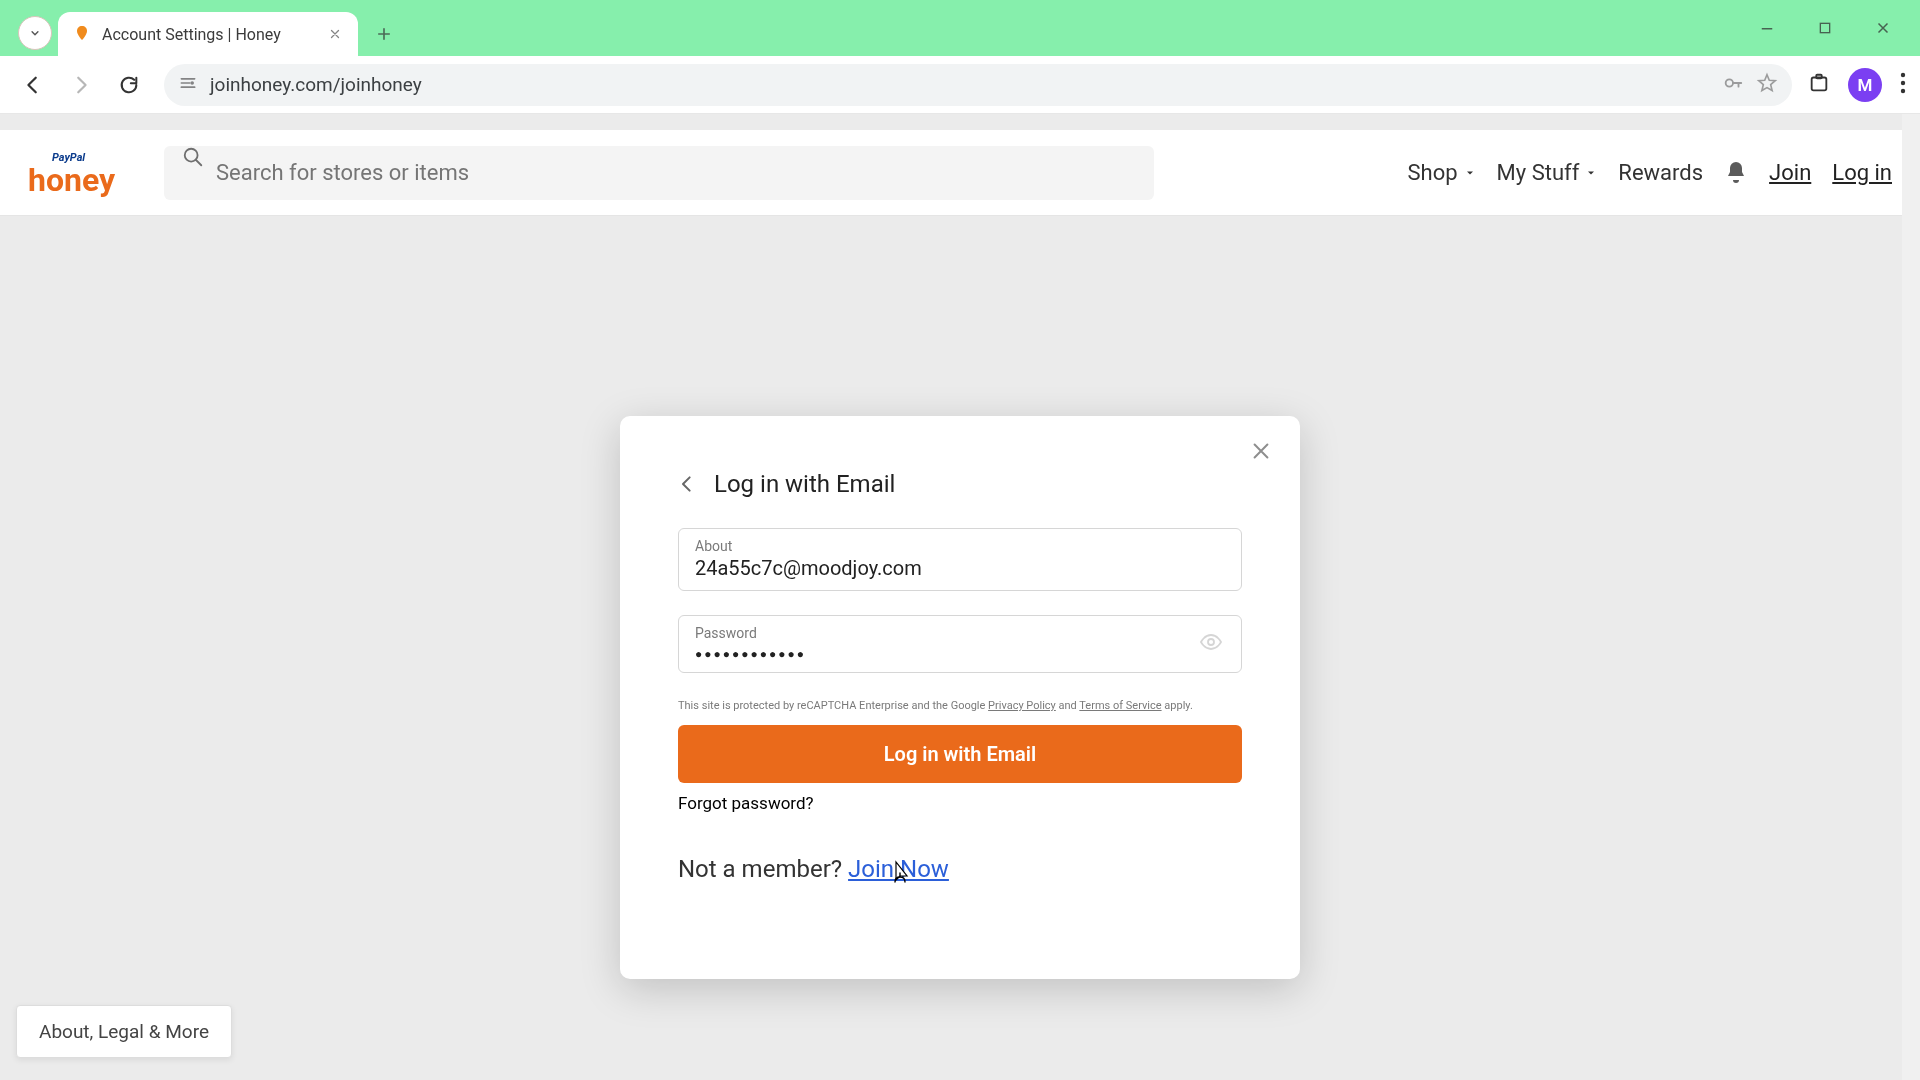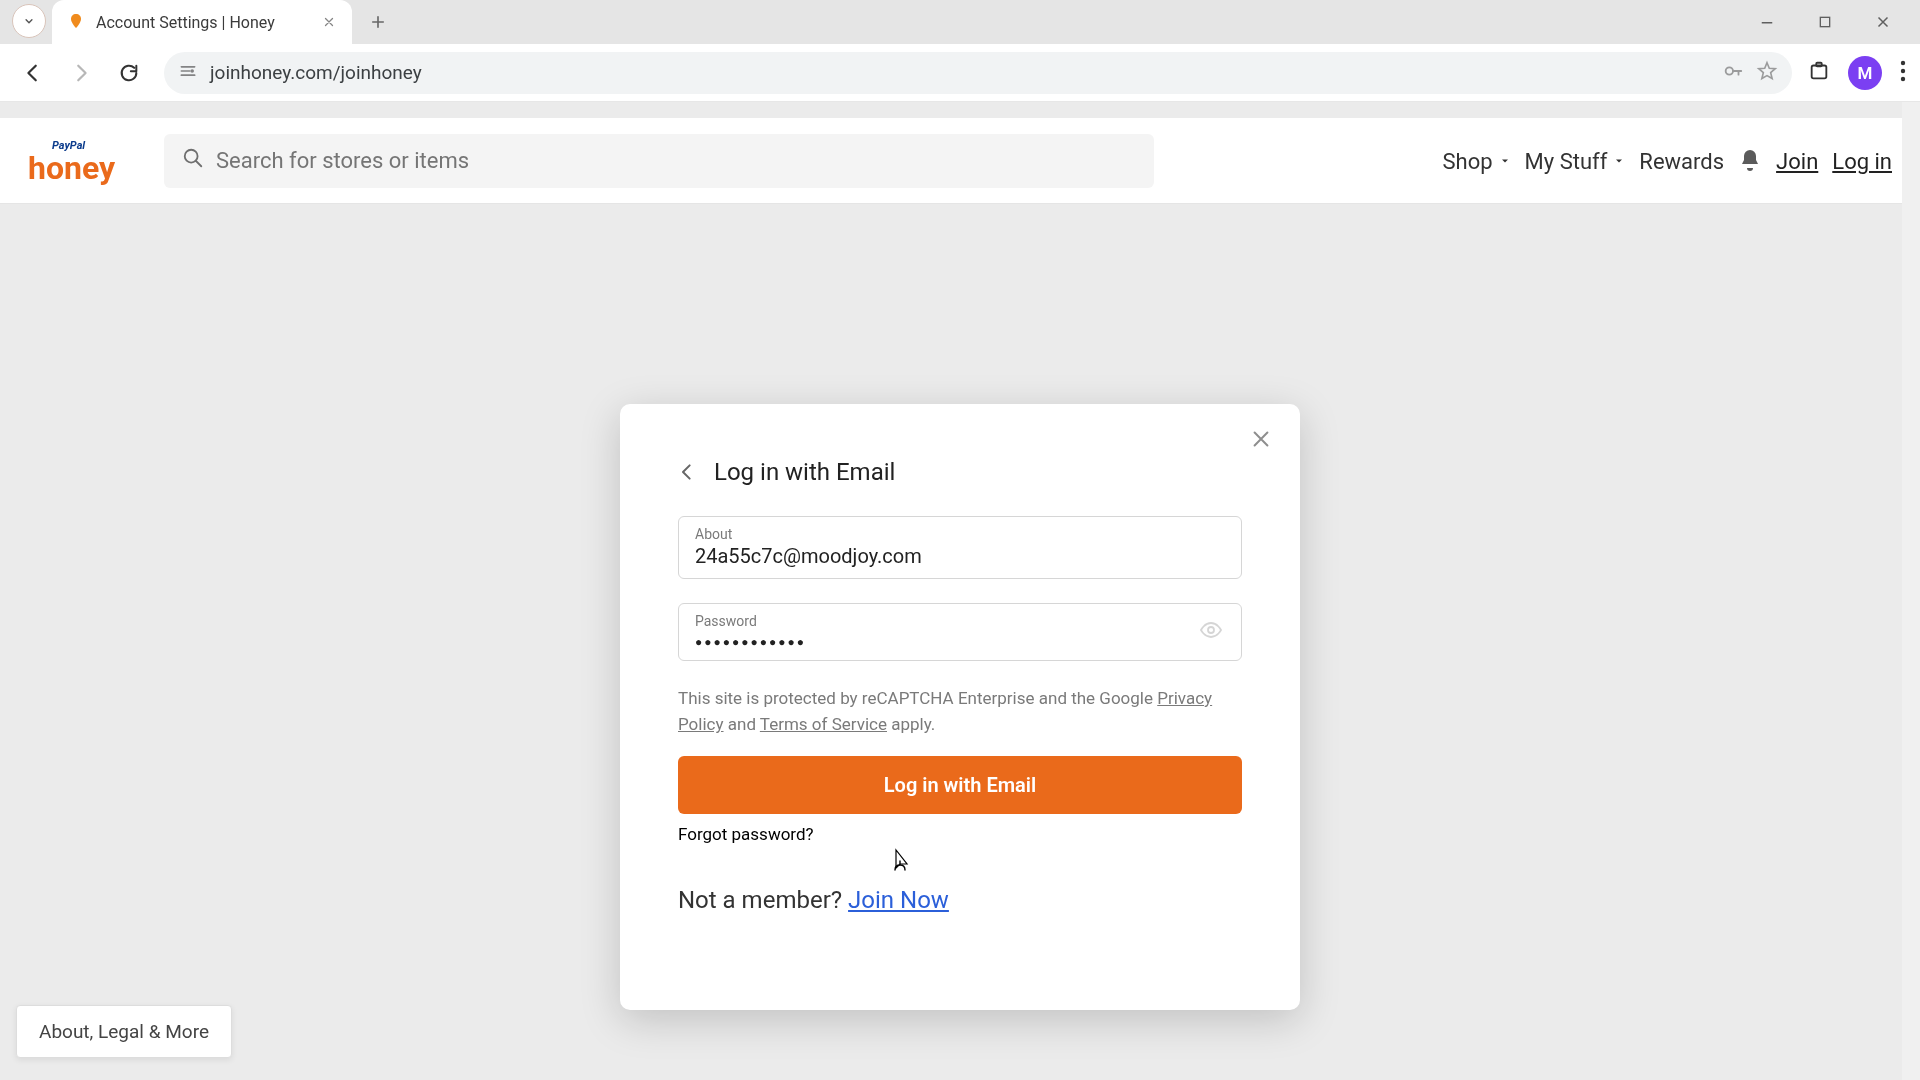--- a/index.html
+++ b/index.html
@@ -1,20 +1,20 @@
 <!DOCTYPE html>
 <html><head>
 <meta charset="utf-8">
 <style>
 *{margin:0;padding:0;box-sizing:border-box;font-family:-apple-system,BlinkMacSystemFont,"Segoe UI",Roboto,Arial,sans-serif}
 html,body{width:1920px;height:1080px;overflow:hidden}
 
 
 .chrome{display:flex;flex-direction:column;height:100%;background:#fff}
-.tab-row{height:44px;background:#e5e5e5;display:flex;align-items:flex-end;padding:0 10px;position:relative}
+.tab-row{height:56px;background:#86efac;display:flex;align-items:flex-end;padding:0 16px;position:relative}
 .tab-menu-btn{width:34px;height:34px;border-radius:17px;background:#fff;border:1px solid #d9c4ba;display:flex;align-items:center;justify-content:center;margin:0 6px 6px 2px;cursor:pointer}
 .tab{display:flex;align-items:center;background:#fff;height:44px;border-radius:12px 12px 0 0;padding:0 14px;min-width:300px;gap:10px;position:relative}
 .tab .fav{width:20px;height:20px;border-radius:3px;display:inline-block}
 .tab .fav svg{display:block}
 .tab .title{font-size:16px;color:#3b3b3b;flex:1;white-space:nowrap;overflow:hidden;text-overflow:ellipsis}
 .tab .close{width:18px;height:18px;display:flex;align-items:center;justify-content:center;cursor:pointer;opacity:.65}
 .new-tab{width:36px;height:36px;display:flex;align-items:center;justify-content:center;margin:0 0 4px 8px;cursor:pointer;opacity:.7}
 
 .win-controls{position:absolute;right:6px;top:0;height:100%;display:flex;align-items:center;gap:32px;padding-right:18px}
 .win-controls span{display:inline-flex;align-items:center;justify-content:center;width:26px;height:26px;opacity:.75;cursor:pointer}
@@ -28,38 +28,38 @@
 .url-text{flex:1;font-size:19px;color:#3c4043}
 .toolbar-right{display:flex;align-items:center;gap:18px}
 .avatar{width:34px;height:34px;border-radius:17px;background:#7b3ff2;color:#fff;display:flex;align-items:center;justify-content:center;font-weight:600;font-size:17px}
 
 
 .page{flex:1;background:#ebebeb;position:relative;overflow:hidden}
 
 
 .site-header{position:absolute;top:16px;left:0;right:0;height:86px;background:#fff;display:flex;align-items:center;padding:0 28px;gap:26px;border-bottom:1px solid #e5e5e5}
 .logo{display:flex;align-items:center;gap:2px}
-.search-box{flex:0 0 990px;height:54px;background:#f4f4f4;border-radius:6px;display:flex;align-items:center;padding:0 18px;gap:12px;color:#6f6f6f;font-size:22px}
+.search-box{flex:0 0 990px;height:54px;background:#f4f4f4;border-radius:6px;display:flex;padding:0 18px;gap:12px;color:#6f6f6f;font-size:22px}
 .search-box input{border:none;background:transparent;outline:none;font-size:22px;color:#333;width:100%}
-.nav-right{margin-left:auto;display:flex;align-items:flex-end;gap:14px;font-size:22px;color:#333}
+.nav-right{margin-left:auto;display:flex;align-items:center;gap:21px;font-size:22px;color:#333}
 .nav-right .dd{display:flex;align-items:center;gap:6px;cursor:pointer;white-space:nowrap}
 .nav-right a{text-decoration:underline;color:#222;cursor:pointer}
 .bell{display:inline-flex;cursor:pointer;opacity:.8}
 
 
 .modal{position:absolute;left:50%;top:302px;transform:translateX(-50%);width:680px;background:#fff;border-radius:10px;box-shadow:0 10px 40px rgba(0,0,0,.18);padding:54px 58px 96px}
 .modal .close-x{position:absolute;top:24px;right:28px;cursor:pointer;opacity:.6}
 .modal-title-row{display:flex;align-items:center;gap:16px;margin-bottom:30px}
 .modal-title-row .back{cursor:pointer;opacity:.75;display:inline-flex}
 .modal-title{font-size:24px;color:#222}
 .field{border:1px solid #d6d6d6;border-radius:6px;padding:9px 16px 10px;margin-bottom:24px;position:relative}
 .field-label{font-size:14px;color:#7a7a7a;display:block;margin-bottom:2px}
 .field-value{font-size:20px;color:#222;border:none;outline:none;background:transparent;width:100%}
 .field .eye{position:absolute;right:18px;top:50%;transform:translateY(-50%);opacity:.35;cursor:pointer}
-.recaptcha{font-size:17px;color:#7a7a7a;line-height:1.55;margin:6px 0 18px}
+.recaptcha{font-size:11px;color:#7a7a7a;line-height:1.55;margin:6px 0 11px}
 .recaptcha a{color:#7a7a7a;text-decoration:underline}
 .primary-btn{width:100%;height:58px;border:none;border-radius:6px;background:#ea6a1b;color:#fff;font-size:20px;font-weight:600;cursor:pointer}
 .forgot{display:inline-block;margin-top:10px;font-size:17px;color:#000000;cursor:pointer}
 .not-member{margin-top:42px;font-size:24px;color:#333}
 .not-member a{color:#2b5fd9;text-decoration:underline;cursor:pointer}
 
 
 .footer-widget{position:absolute;left:16px;bottom:22px;background:#fff;border:1px solid #ddd;border-radius:4px;padding:14px 22px;font-size:19px;color:#444;box-shadow:0 2px 6px rgba(0,0,0,.08)}
 
 

